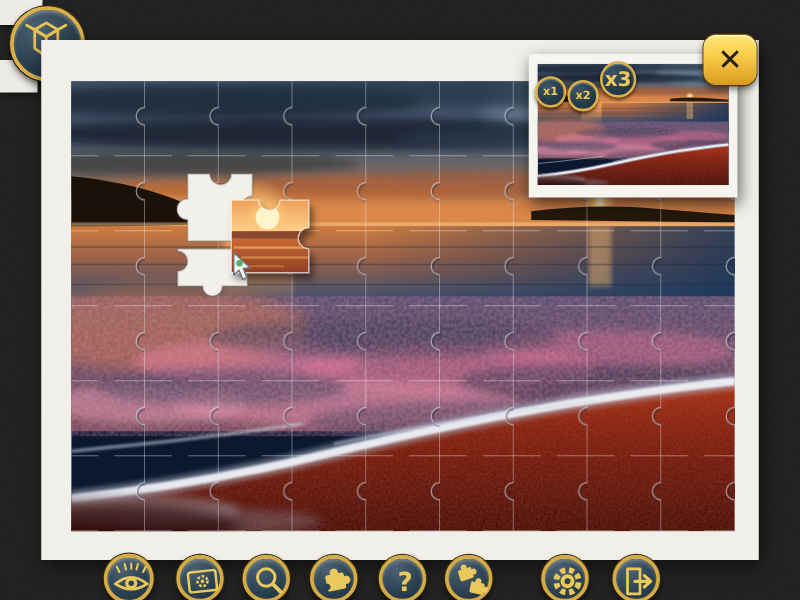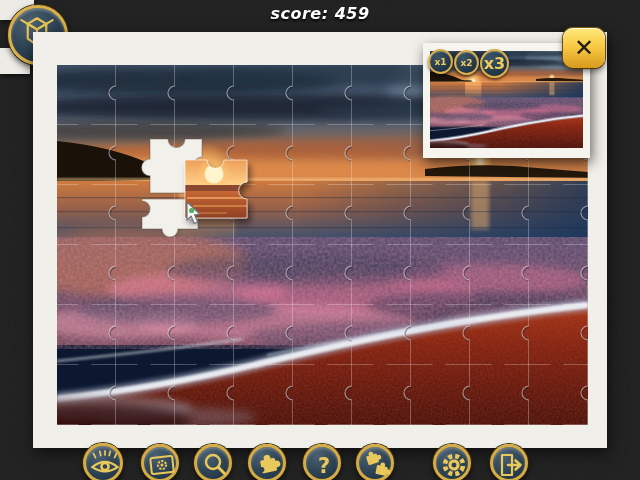--- a/index.html
+++ b/index.html
@@ -29,22 +29,22 @@
   .cursor{position:absolute;left:186px;top:202px;pointer-events:none;z-index:40;}
 
   .preview{position:absolute;left:423px;top:43px;width:167px;height:115px;
     background:#f6f4ef;box-shadow:2px 5px 12px rgba(0,0,0,.6);z-index:20;}
   .preview-img{position:absolute;left:7px;top:8px;width:153px;height:97px;
     box-shadow:inset 0 0 3px rgba(0,0,0,.4);}
   .zoombtn{position:absolute;border-radius:50%;border:2px solid #d9b04a;
     background:radial-gradient(circle at 35% 30%,#3c5567,#243a4b 60%,#18293a);
     color:#eecb5e;font-weight:bold;display:flex;align-items:center;justify-content:center;
     box-shadow:0 2px 3px rgba(0,0,0,.6),inset 0 1px 1px rgba(255,255,255,.3);cursor:pointer;}
-  .z1{left:5px;top:6px;width:21px;height:21px;font-size:9px;}
-  .z2{left:31px;top:7px;width:21px;height:21px;font-size:9px;}
+  .z1{left:5px;top:18px;width:21px;height:21px;font-size:9px;}
+  .z2{left:31px;top:21px;width:21px;height:21px;font-size:9px;}
   .z3{left:57px;top:6px;width:25px;height:25px;font-size:16px;}
 
   .close-btn{position:absolute;left:563px;top:28px;width:42px;height:40px;border-radius:10px;
     background:linear-gradient(180deg,#ffe97a,#f8ca45 45%,#d89a1e);
     box-shadow:0 3px 6px rgba(0,0,0,.55),inset 0 1px 1px rgba(255,255,255,.75),0 0 0 1px #8a6410;
     color:#231d12;font-weight:bold;font-size:24px;display:flex;align-items:center;justify-content:center;
     cursor:pointer;z-index:30;}
 
   .toolbar-btn{position:absolute;top:444px;width:38px;height:38px;border-radius:50%;
     background:radial-gradient(circle at 36% 28%,#4b6173,#2b4151 58%,#1d2f3d 95%);
@@ -198,21 +198,20 @@
         <path d="M0,334 C70,326 140,314 205,298 C272,282 338,268 398,258 C448,250 492,244 531,240" fill="none" stroke="#eef1f6" stroke-width="6.5" opacity=".95" filter="url(#b1)"></path>
         <path d="M0,296 C60,290 120,284 185,274" fill="none" stroke="#d5dbe6" stroke-width="3" opacity=".5" filter="url(#b1)"></path>
         <path d="M210,290 C280,276 350,264 420,256" fill="none" stroke="#cdd4e2" stroke-width="2.5" opacity=".45" filter="url(#b1)"></path>
         <ellipse cx="40" cy="344" rx="95" ry="13" fill="#b3abb8" opacity=".55" filter="url(#b4)"></ellipse>
         <ellipse cx="120" cy="352" rx="80" ry="10" fill="#8d8798" opacity=".4" filter="url(#b4)"></ellipse>
         <ellipse cx="25" cy="356" rx="110" ry="18" fill="#200603" opacity=".7" filter="url(#b6)"></ellipse>
       </symbol>
     </defs>
   </svg>
 
-  <div class="score">score: 459</div>
 
   <div class="chip chip1"></div>
   <div class="chip chip2"></div>
   <div class="menu-btn">
     <svg width="48" height="48" viewBox="0 0 52 52">
       <g fill="none" stroke="#e9c654" stroke-width="2.4" stroke-linejoin="round" stroke-linecap="round">
         <path d="M26,9 L36,15 L26,21 L16,15 Z"></path>
         <path d="M16,15 L16,31 L26,38 L36,31 L36,15"></path>
         <path d="M16,15 L26,21 L26,38"></path>
         <path d="M36,15 L26,21"></path>

